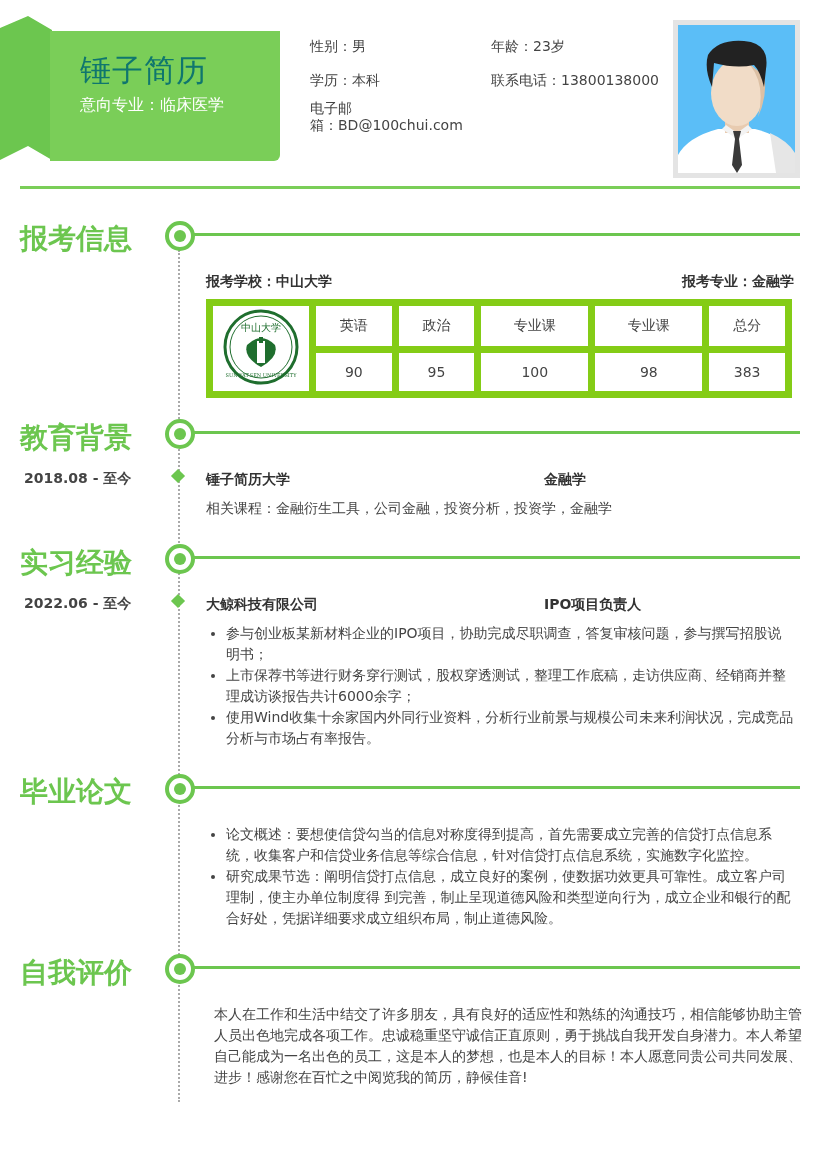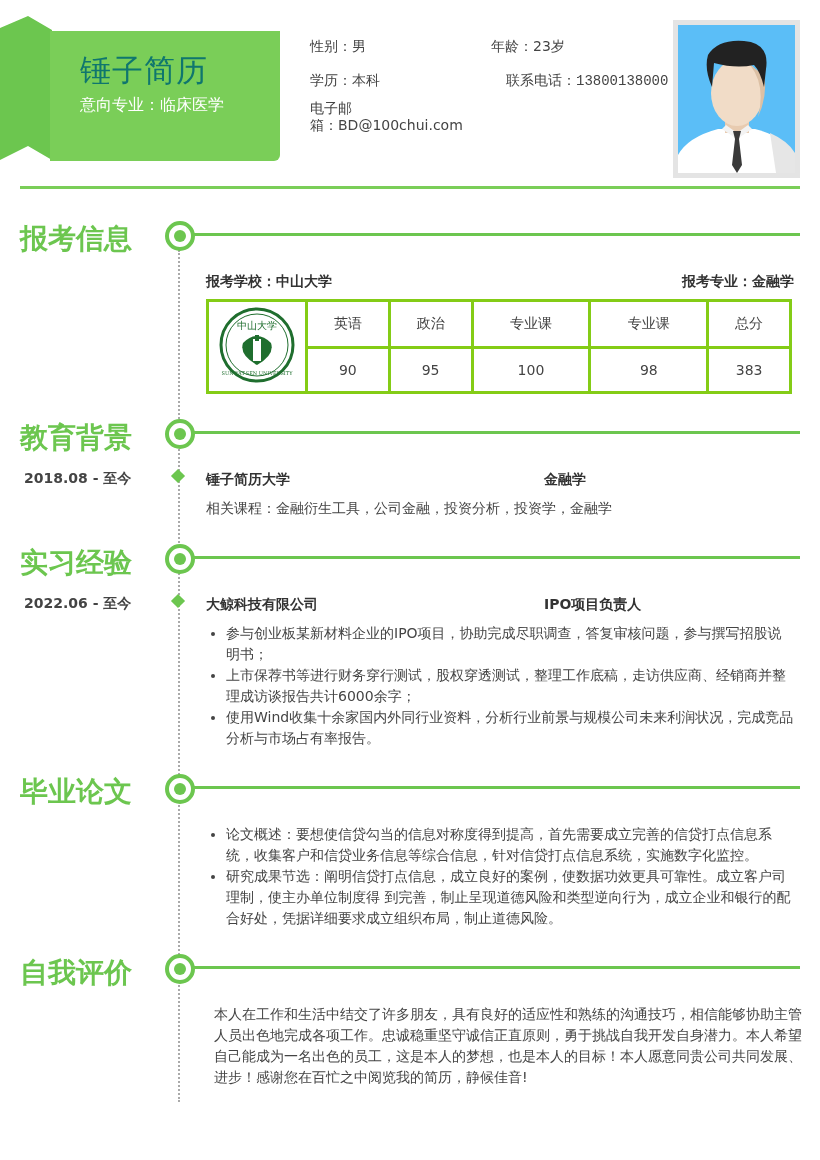--- a/index.html
+++ b/index.html
@@ -20,34 +20,34 @@
   .node::after { content: ""; position: absolute; left: 5px; top: 5px; width: 12px; height: 12px; border-radius: 50%; background: #6cc64f; }
   .sec-line { left: 193px; width: 607px; height: 3px; background: #6cc64f; }
   .vline { left: 178px; top: 250px; width: 0; height: 852px; border-left: 2px dotted #aaa; }
   .diamond { left: 173px; width: 10px; height: 10px; background: #6cc64f; transform: rotate(45deg); }
   .date { left: 24px; font-size: 14px; font-weight: bold; color: #444; }
   .bold { font-size: 14px; font-weight: bold; color: #333; }
   .txt { font-size: 14px; color: #444; line-height: 21px; }
   ul.bul { margin: 0; padding: 0 0 0 20px; list-style: disc; }
   ul.bul li { font-size: 14px; line-height: 21px; color: #444; }
   table.scores { border-collapse: collapse; }
-  table.scores td { border: 3px solid #84cc16; text-align: center; font-size: 14px; color: #444; }
+  table.scores td { border: 7px solid #84cc16; text-align: center; font-size: 14px; color: #444; }
 </style>
 </head>
 <body>
 
 <div class="abs banner-back"></div>
 <div class="abs banner"></div>
 <div class="abs name">锤子简历</div>
 <div class="abs intent">意向专业：临床医学</div>
 
 <div class="abs info" style="left:310px;top:38px;">性别：男</div>
 <div class="abs info" style="left:491px;top:38px;">年龄：23岁</div>
 <div class="abs info" style="left:310px;top:72px;">学历：本科</div>
-<div class="abs info" style="left:506px;top:72px;font-family:Liberation Mono, monospace;">联系电话：13800138000</div>
+<div class="abs info" style="left:491px;top:72px;">联系电话：13800138000</div>
 <div class="abs info" style="left:310px;top:100px;line-height:17px;">
   <div>电子邮</div>
   <div>箱：BD@100chui.com</div>
 </div>
 
 <div class="abs photo-frame"></div>
 <div class="abs photo-inner">
   <svg width="117" height="148" viewBox="0 0 117 148">
     <path d="M0 130 Q10 112 40 104 L77 104 Q107 112 117 130 L117 148 L0 148 Z" fill="#ffffff"></path>
     <path d="M92 108 Q110 116 117 128 L117 148 L98 148 Z" fill="#e6e6e6"></path>

